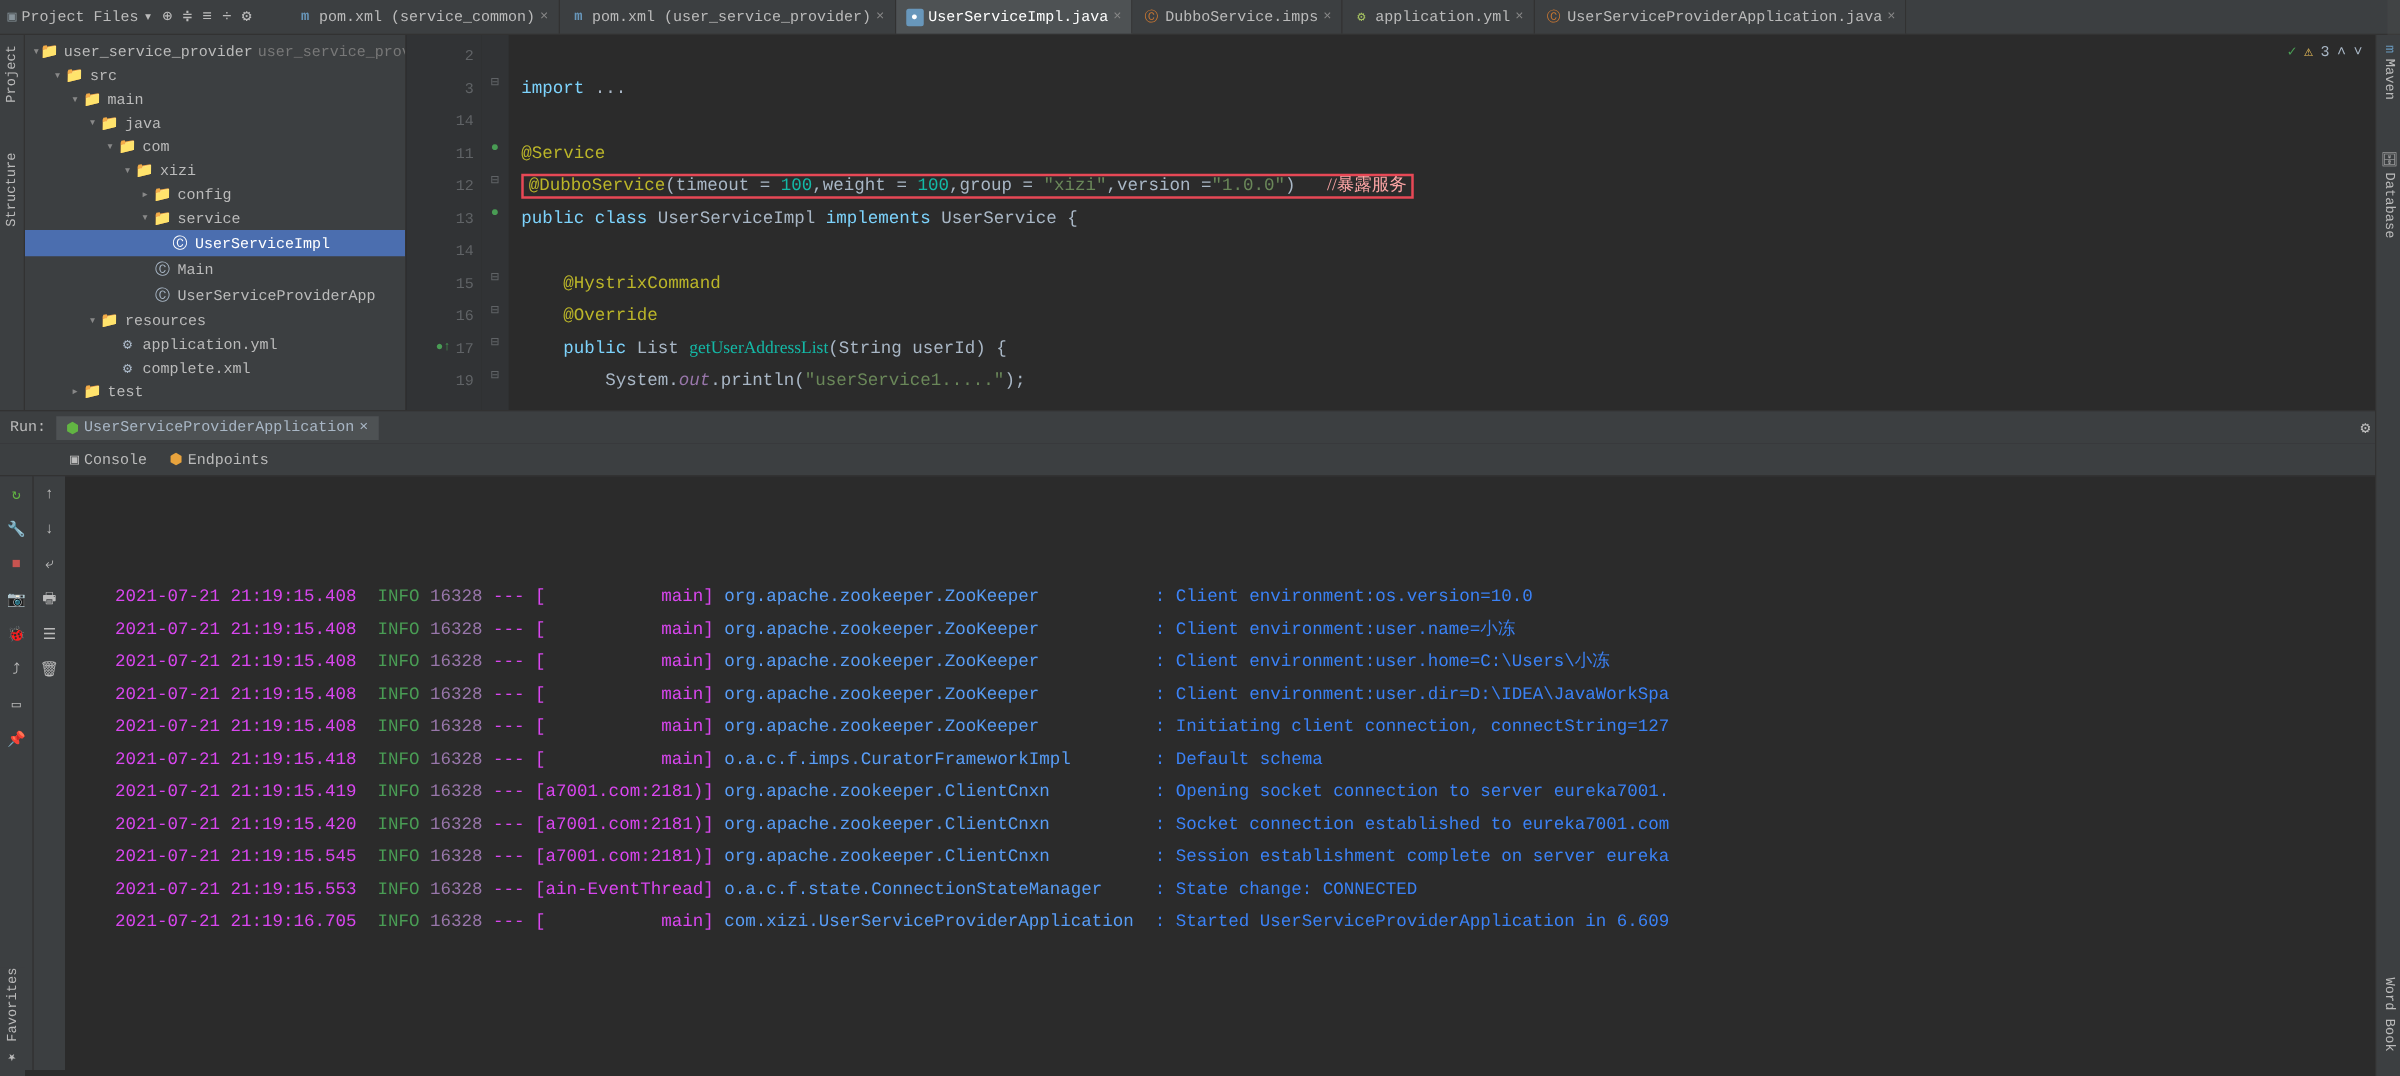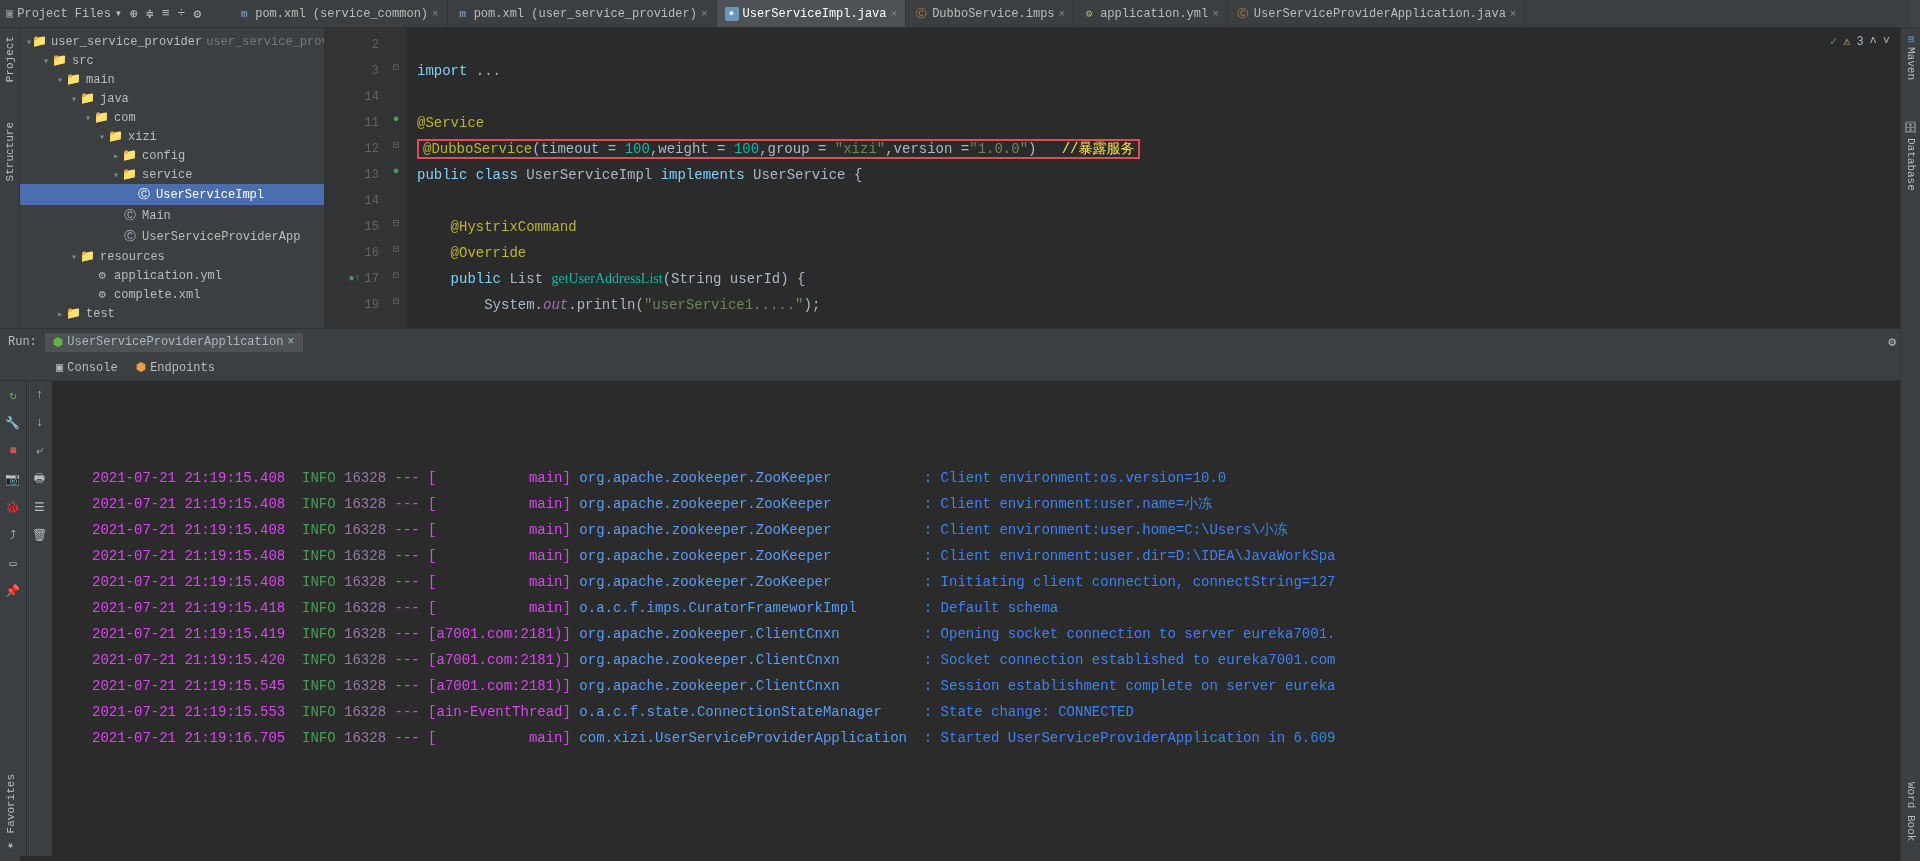--- a/index.html
+++ b/index.html
@@ -37,21 +37,21 @@
 .markcol { width:22px; background:#313335; line-height:26px; font-size:11px; }
 .markcol .mk { height:26px; display:flex; align-items:center; justify-content:center; }
 .code { flex:1; padding:4px 10px; line-height:26px; font-size:14px; white-space:pre; overflow:hidden; }
 .code .row { height:26px; }
 .kw { color:#7dd3fc; }
 .ann { color:#bbb529; }
 .cls { color:#a9b7c6; }
 .str { color:#6a8759; }
 .num { color:#14b8a6; }
 .fn { color:#14b8a6;font-family:Liberation Serif, serif; }
-.cm { color:#fde047; }
+.cm { color:#fca5a5;font-family:Liberation Serif, serif; }
 .fld { color:#9876aa; font-style:italic; }
 .hlred { border:2px solid #e74856; padding:0 4px; }
 .editor-tr { position:absolute; top:6px; right:30px; display:flex; align-items:center; gap:6px; color:#a9b7c6; font-size:12px; }
 .editor-tr .warn { color:#f2c55c; }
 .runpanel { border-top:1px solid #323232; background:#2b2b2b; }
 .runhead { height:26px; background:#3c3f41; display:flex; align-items:center; padding:5px 8px; gap:8px; font-size:12px;justify-content:space-between; }
 .runhead .rtitle { color:#bbb; }
 .runhead .spacer { flex:1; }
 .consolehead { height:26px; background:#3c3f41; display:flex; align-items:center; padding:0 8px 0 56px; gap:18px; font-size:12px; border-bottom:1px solid #323232; }
 .consolehead .ctab { cursor:pointer; color:#bbb; display:flex; align-items:center; gap:4px; }

